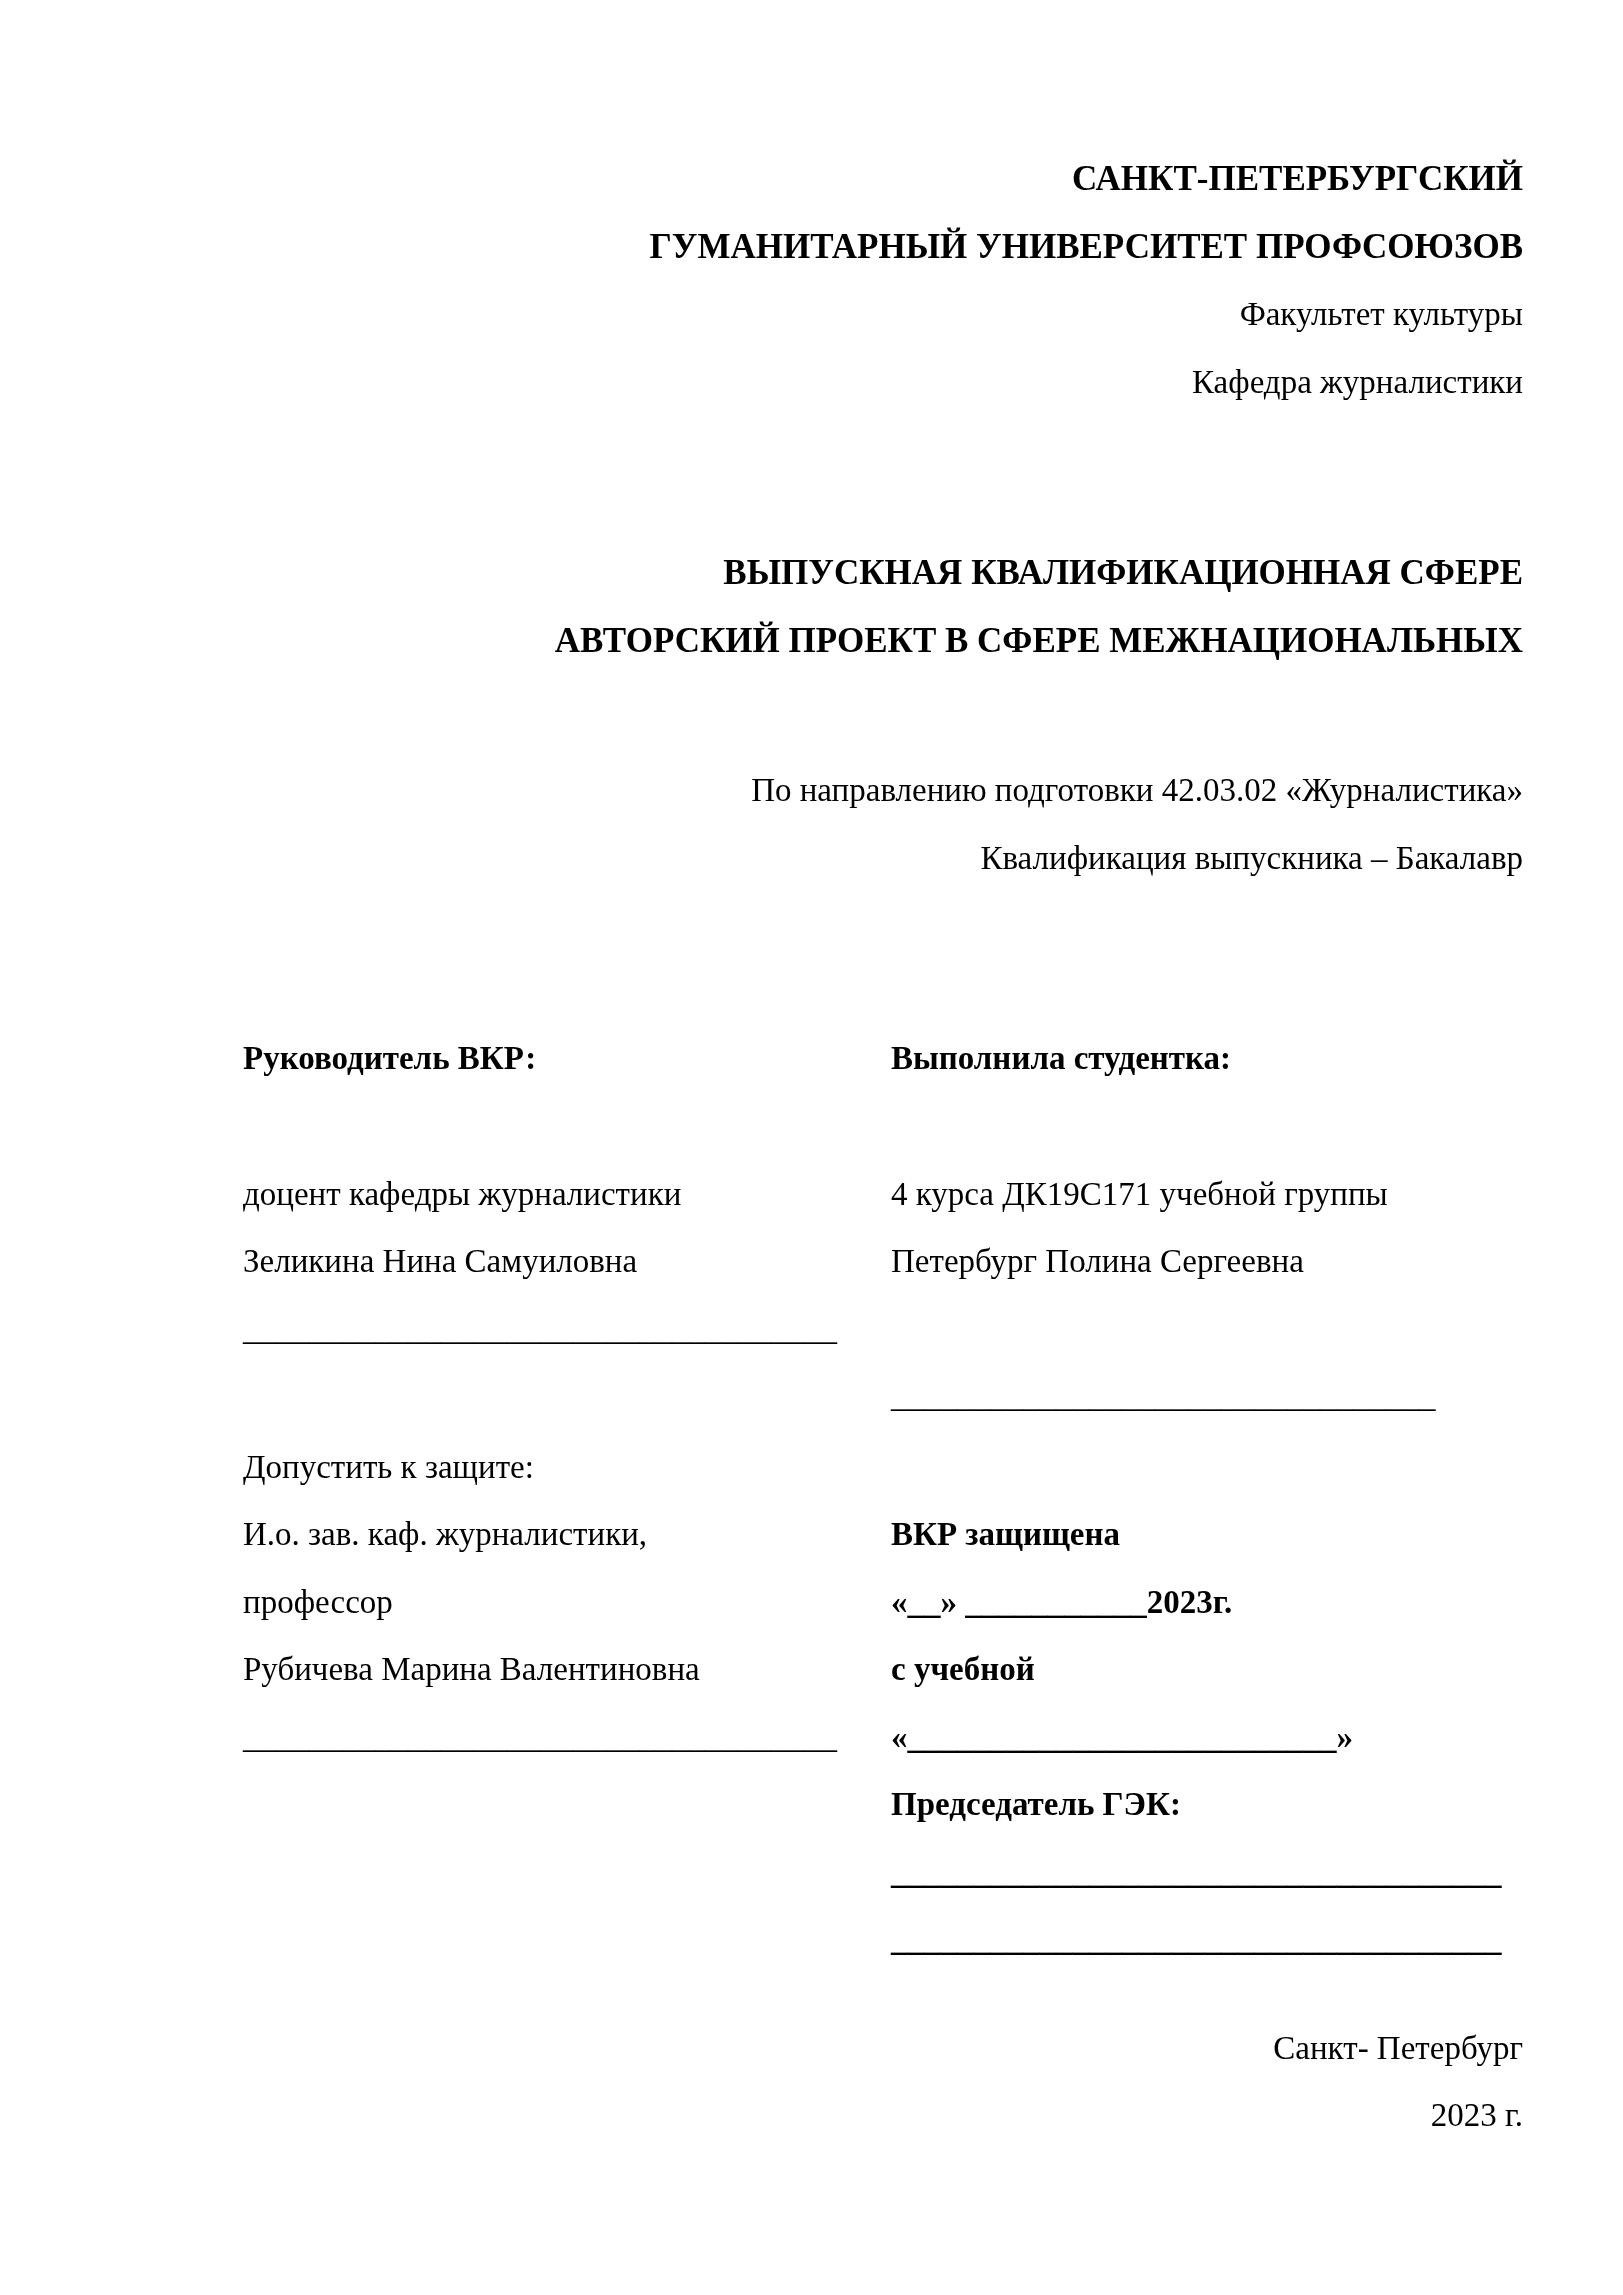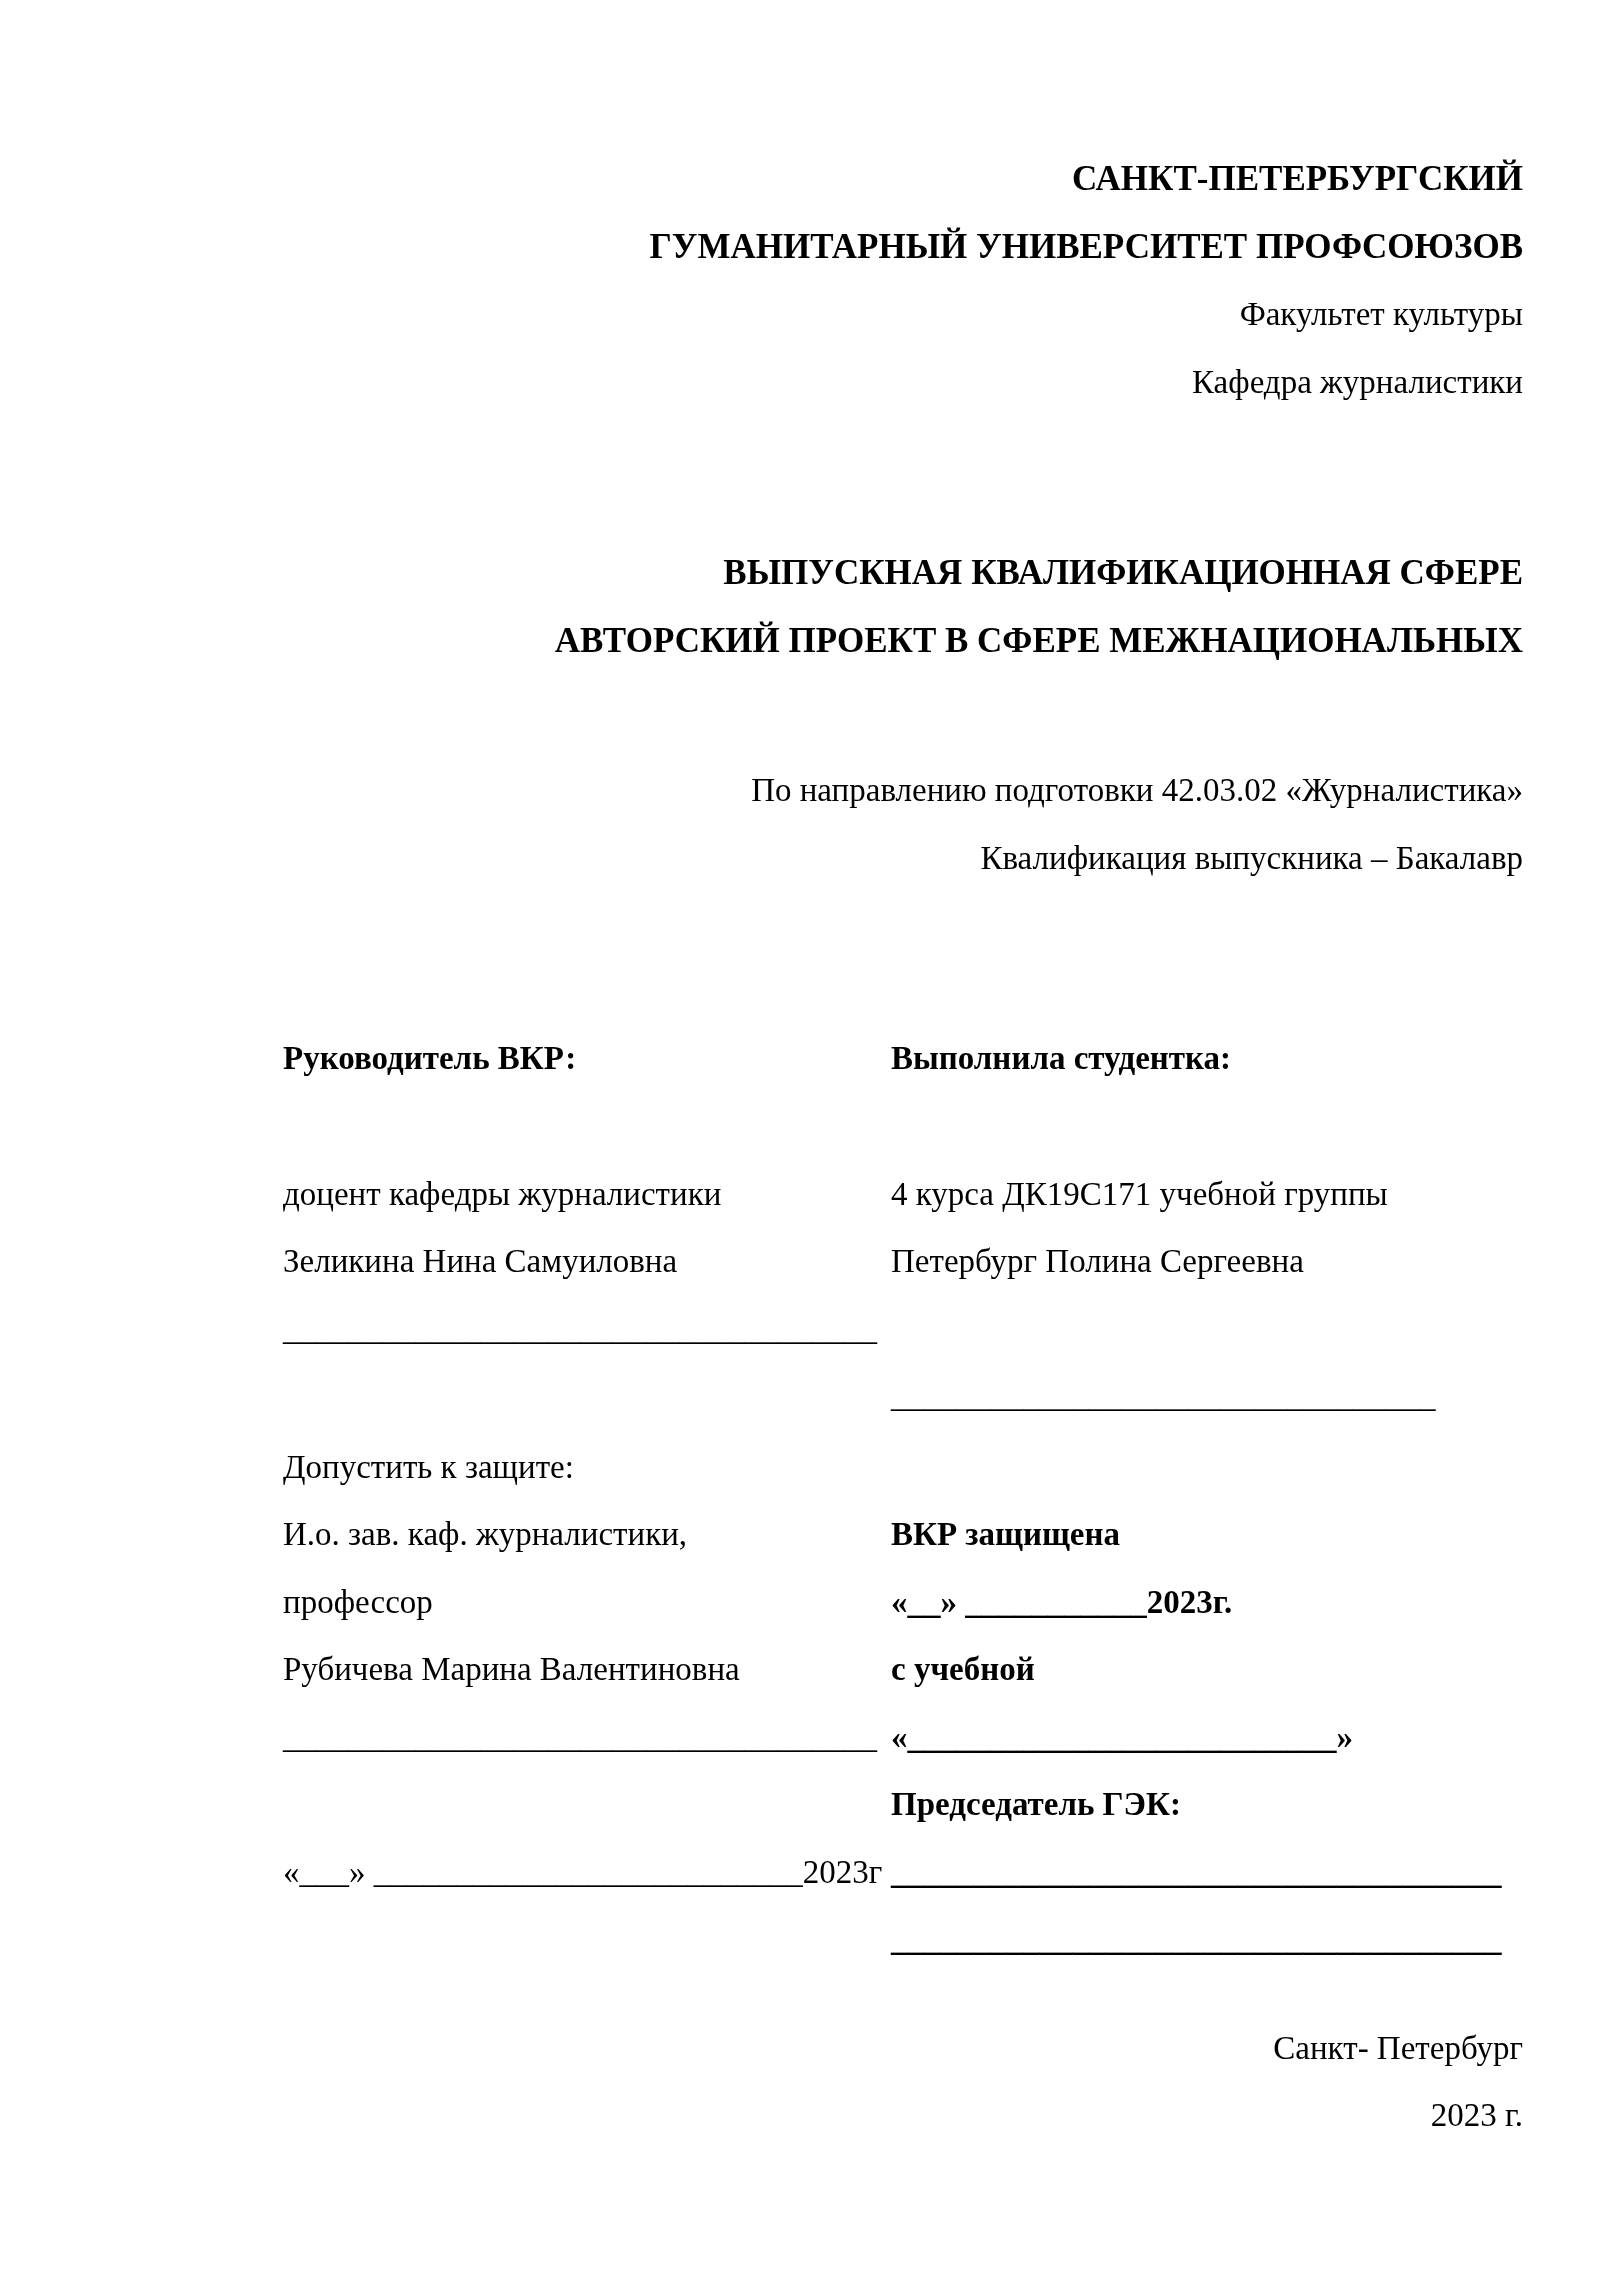--- a/index.html
+++ b/index.html
@@ -15,21 +15,21 @@
     .line {
       position: absolute;
       font-size: 33px;
       line-height: 68px;
       white-space: nowrap;
       color: #000000;
     }
     .b { font-weight: 700; }
     .big { font-size: 35px; }
     .center { left: 236px; width: 1287px; text-align: right; }
-    .colL { left: 243px; text-align: left; margin-left: 40px; }
+    .colL { left: 243px; text-align: left; }
     .colR { left: 891px; text-align: center; }
   </style>
 </head>
 <body>
 
 <div class="page">
 
   <div class="line center b big" style="top:145px">САНКТ-ПЕТЕРБУРГСКИЙ</div>
   <div class="line center b big" style="top:213px">ГУМАНИТАРНЫЙ УНИВЕРСИТЕТ ПРОФСОЮЗОВ</div>
   <div class="line center" style="top:280px">Факультет культуры</div>
@@ -48,21 +48,20 @@
   <div class="line colR b" style="top:1024px">Выполнила студентка:</div>
   <div class="line colR" style="top:1160px">4 курса ДК19С171 учебной группы</div>
   <div class="line colR" style="top:1227px">Петербург Полина Сергеевна</div>
   <div class="line colR" style="top:1362px">_________________________________</div>
 
   <div class="line colL" style="top:1433px">Допустить к защите:</div>
   <div class="line colL" style="top:1500px">И.о. зав. каф. журналистики,</div>
   <div class="line colL" style="top:1568px">профессор</div>
   <div class="line colL" style="top:1635px">Рубичева Марина Валентиновна</div>
   <div class="line colL" style="top:1703px">____________________________________</div>
-  <div class="line colL" style="top:1838px">«___» __________________________2023г</div>
 
   <div class="line colR b" style="top:1500px">ВКР защищена</div>
   <div class="line colR b" style="top:1568px">«__» ___________2023г.</div>
   <div class="line colR b" style="top:1635px">с учебной</div>
   <div class="line colR b" style="top:1703px">«__________________________»</div>
   <div class="line colR b" style="top:1770px">Председатель ГЭК:</div>
   <div class="line colR b" style="top:1838px">_____________________________________</div>
   <div class="line colR b" style="top:1905px">_____________________________________</div>
 
   <div class="line center" style="top:2014px">Санкт- Петербург</div>

